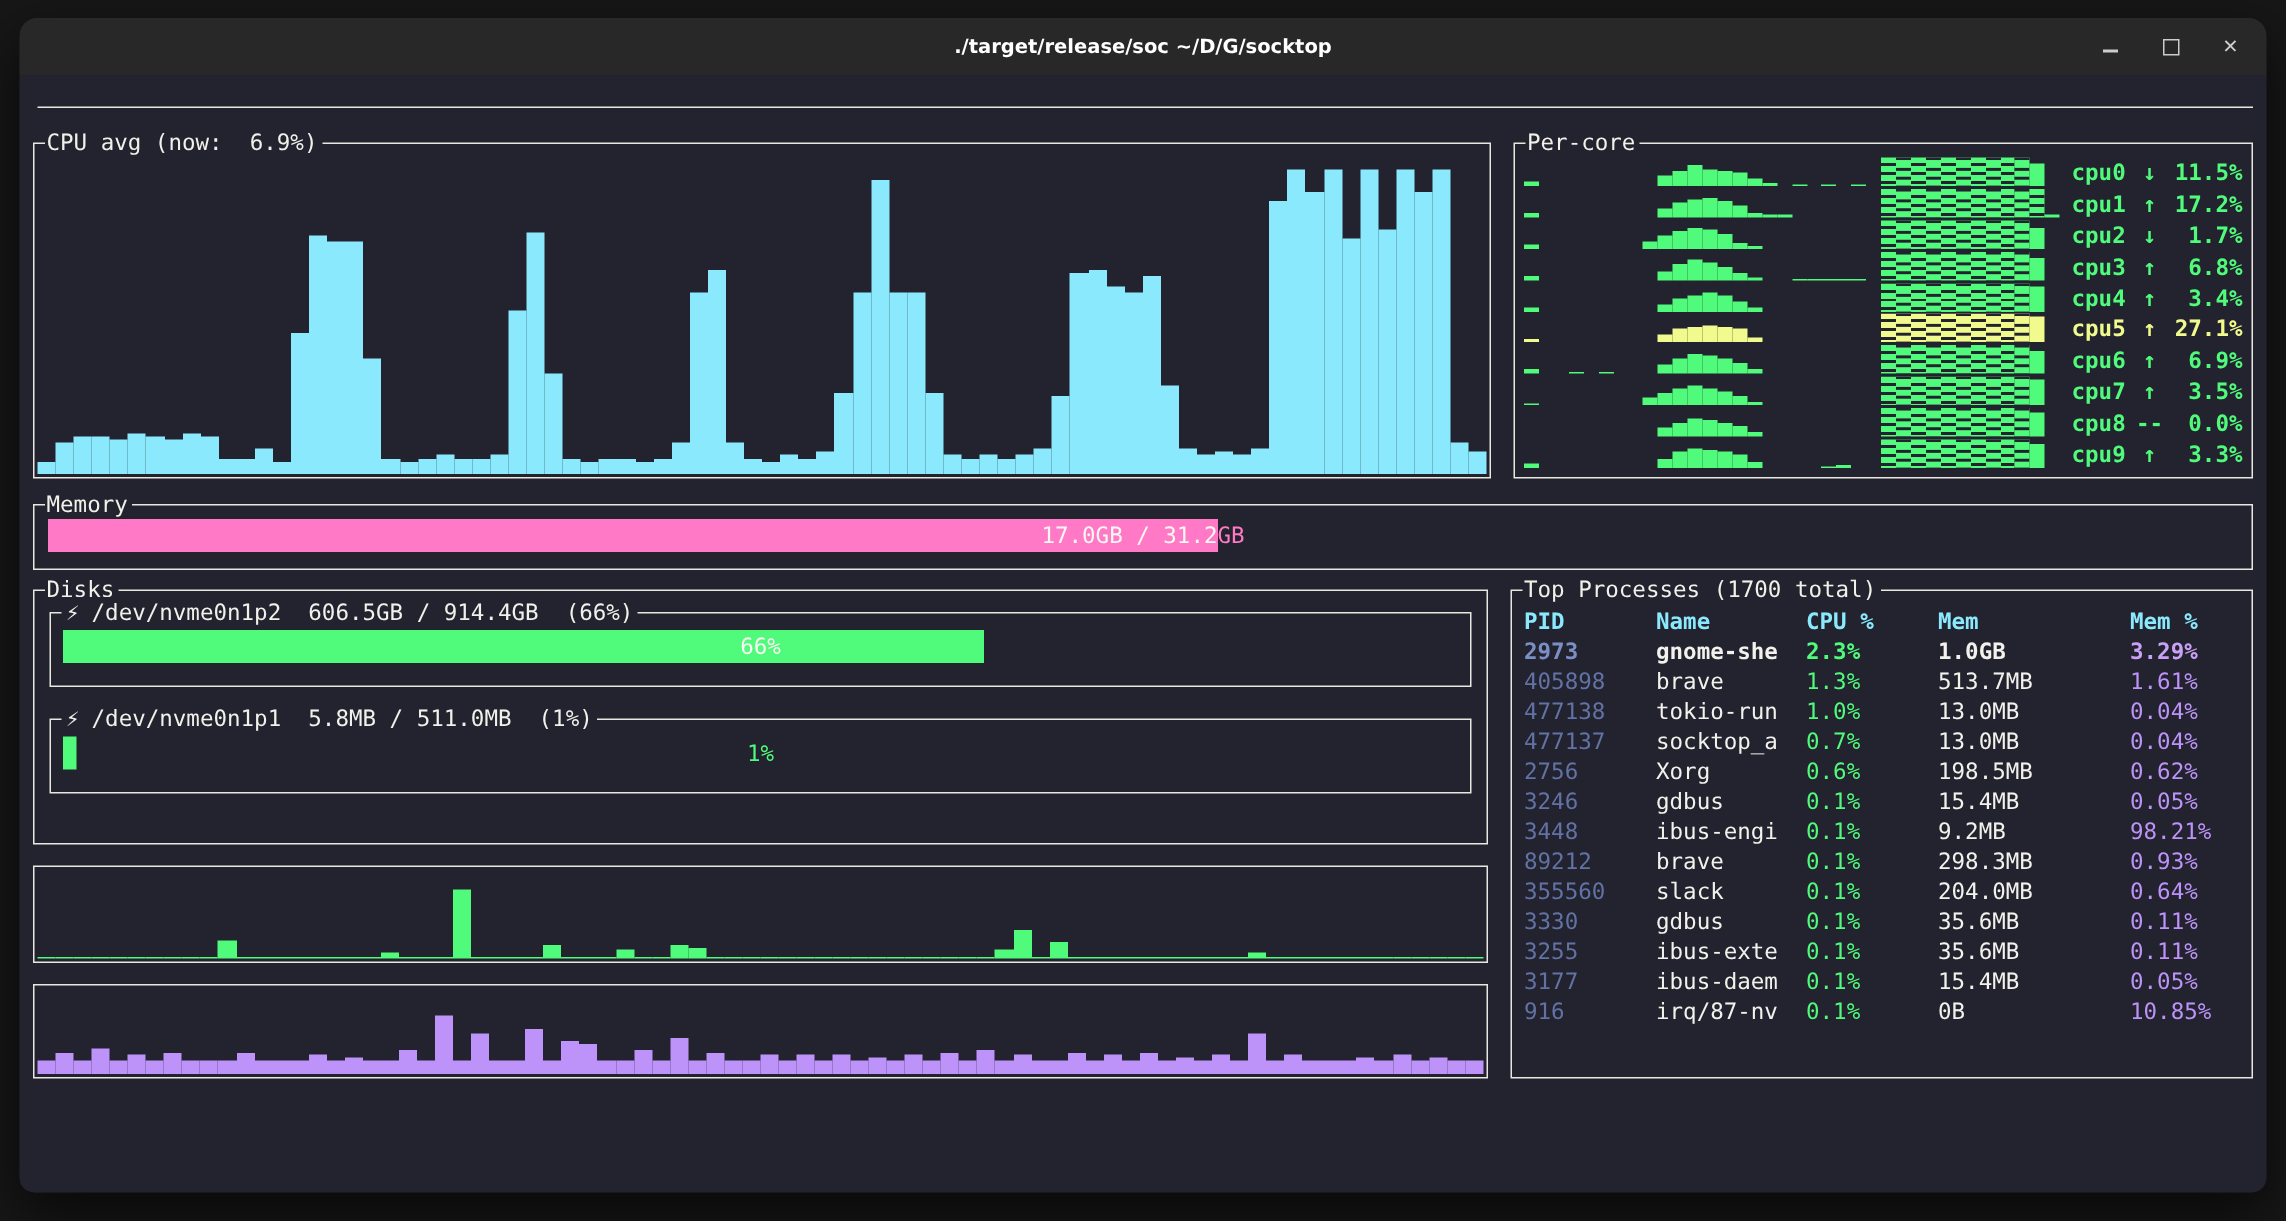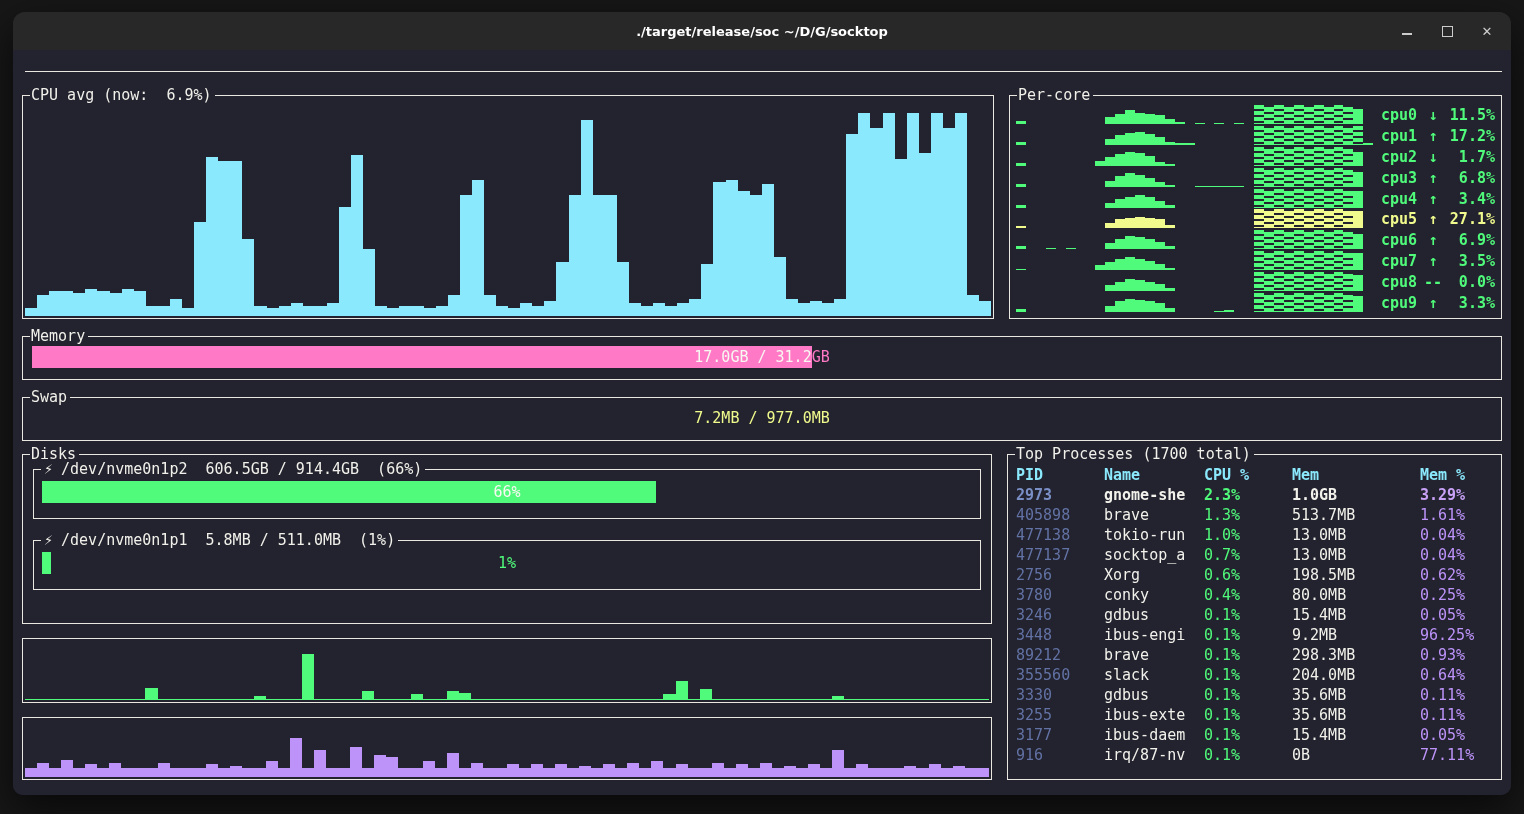--- a/index.html
+++ b/index.html
@@ -604,27 +604,20 @@
 
     <div class="panel gauge-panel">
       <span class="ptitle">Memory</span>
       <div class="gauge" style="--p: 53.4%; --c: #ff79c6;">
         <div class="gfill"></div>
         <span class="glabel">17.0GB / 31.2GB</span>
         <span class="glabel top">17.0GB / 31.2GB</span>
       </div>
     </div>
 
-    <div class="panel gauge-panel">
-      <span class="ptitle">Swap</span>
-      <div class="gauge" style="--p: 0%; --c: #f1fa8c;">
-        <div class="gfill"></div>
-        <span class="glabel">7.2MB / 977.0MB</span>
-      </div>
-    </div>
 
     <div class="row4">
       <div class="left-col">
         <div class="panel disks-panel">
           <span class="ptitle">Disks</span>
 
           <div class="disk-box">
             <span class="disk-title">
               <span class="disk-icon">⚡</span>
               <span>/dev/nvme0n1p2  606.5GB / 914.4GB  (66%)</span>
@@ -822,27 +815,26 @@
 
       <div class="panel proc-panel">
         <span class="ptitle">Top Processes (1700 total)</span>
         <div class="proc-table" id="proc-table">
             <div class="proc-row head"><span>PID</span><span>Name</span><span>CPU %</span><span>Mem</span><span>Mem %</span></div>
             <div class="proc-row first"><span class="c-pid">2973</span><span class="c-name">gnome-she</span><span class="c-cpu">2.3%</span><span class="c-mem">1.0GB</span><span class="c-memp">3.29%</span></div>
             <div class="proc-row"><span class="c-pid">405898</span><span class="c-name">brave</span><span class="c-cpu">1.3%</span><span class="c-mem">513.7MB</span><span class="c-memp">1.61%</span></div>
             <div class="proc-row"><span class="c-pid">477138</span><span class="c-name">tokio-run</span><span class="c-cpu">1.0%</span><span class="c-mem">13.0MB</span><span class="c-memp">0.04%</span></div>
             <div class="proc-row"><span class="c-pid">477137</span><span class="c-name">socktop_a</span><span class="c-cpu">0.7%</span><span class="c-mem">13.0MB</span><span class="c-memp">0.04%</span></div>
             <div class="proc-row"><span class="c-pid">2756</span><span class="c-name">Xorg</span><span class="c-cpu">0.6%</span><span class="c-mem">198.5MB</span><span class="c-memp">0.62%</span></div>
-            <div class="proc-row"><span class="c-pid">3780</span><span class="c-name">conky</span><span class="c-cpu">0.4%</span><span class="c-mem">80.0MB</span><span class="c-memp">0.25%</span></div>
             <div class="proc-row"><span class="c-pid">3246</span><span class="c-name">gdbus</span><span class="c-cpu">0.1%</span><span class="c-mem">15.4MB</span><span class="c-memp">0.05%</span></div>
-            <div class="proc-row"><span class="c-pid">3448</span><span class="c-name">ibus-engi</span><span class="c-cpu">0.1%</span><span class="c-mem">9.2MB</span><span class="c-memp">96.25%</span></div>
+            <div class="proc-row"><span class="c-pid">3448</span><span class="c-name">ibus-engi</span><span class="c-cpu">0.1%</span><span class="c-mem">9.2MB</span><span class="c-memp">98.21%</span></div>
             <div class="proc-row"><span class="c-pid">89212</span><span class="c-name">brave</span><span class="c-cpu">0.1%</span><span class="c-mem">298.3MB</span><span class="c-memp">0.93%</span></div>
             <div class="proc-row"><span class="c-pid">355560</span><span class="c-name">slack</span><span class="c-cpu">0.1%</span><span class="c-mem">204.0MB</span><span class="c-memp">0.64%</span></div>
             <div class="proc-row"><span class="c-pid">3330</span><span class="c-name">gdbus</span><span class="c-cpu">0.1%</span><span class="c-mem">35.6MB</span><span class="c-memp">0.11%</span></div>
             <div class="proc-row"><span class="c-pid">3255</span><span class="c-name">ibus-exte</span><span class="c-cpu">0.1%</span><span class="c-mem">35.6MB</span><span class="c-memp">0.11%</span></div>
             <div class="proc-row"><span class="c-pid">3177</span><span class="c-name">ibus-daem</span><span class="c-cpu">0.1%</span><span class="c-mem">15.4MB</span><span class="c-memp">0.05%</span></div>
-            <div class="proc-row"><span class="c-pid">916</span><span class="c-name">irq/87-nv</span><span class="c-cpu">0.1%</span><span class="c-mem">0B</span><span class="c-memp">77.11%</span></div>
+            <div class="proc-row"><span class="c-pid">916</span><span class="c-name">irq/87-nv</span><span class="c-cpu">0.1%</span><span class="c-mem">0B</span><span class="c-memp">10.85%</span></div>
           </div>
       </div>
     </div>
 
   </div>
 </div>
 
 </body></html>

